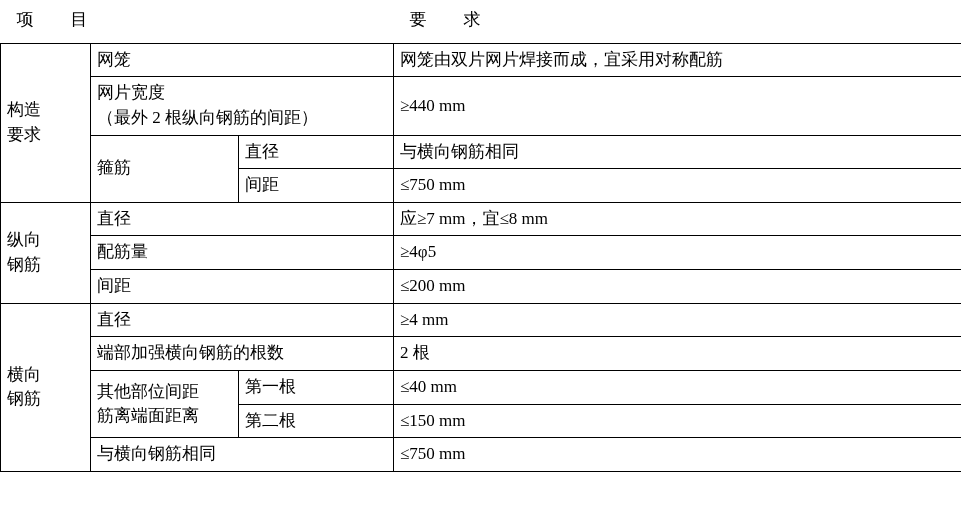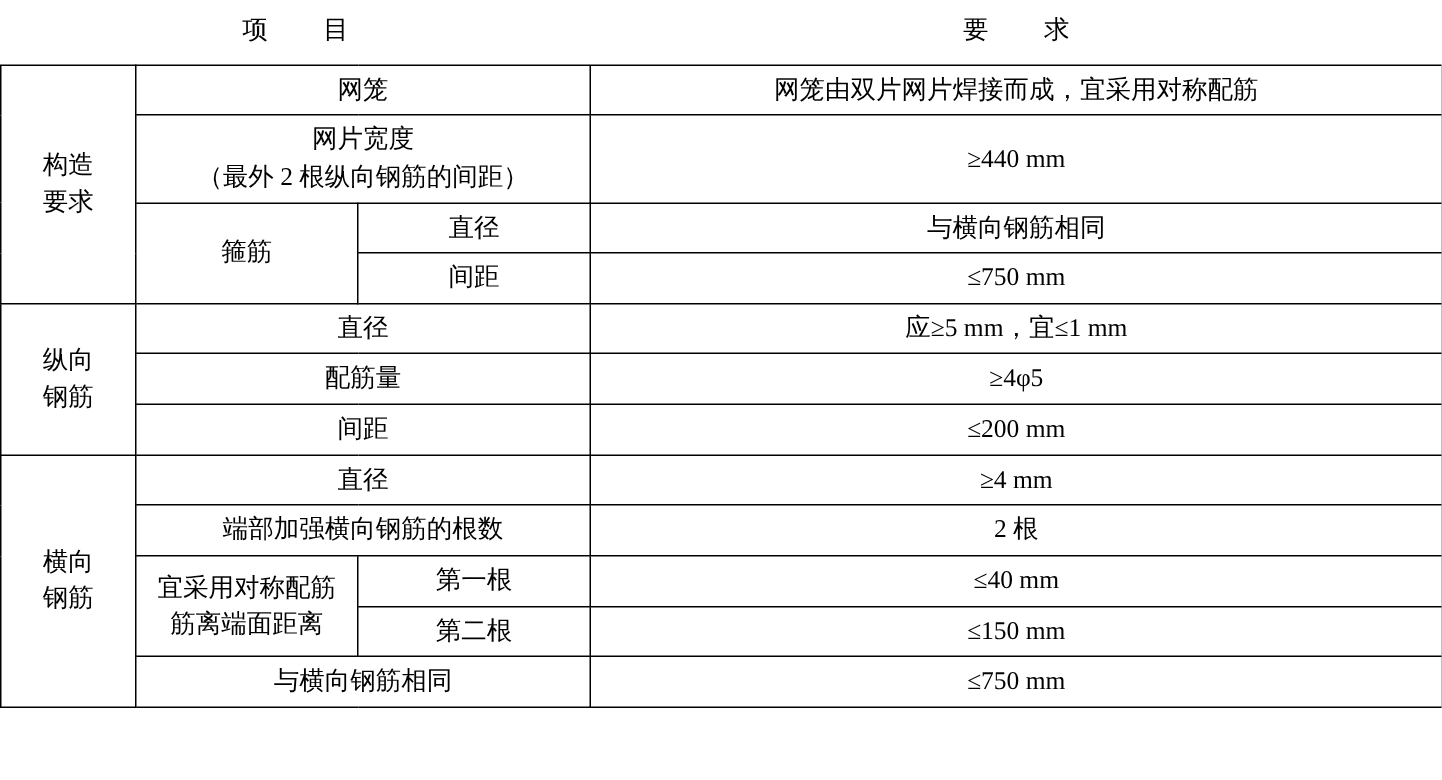--- a/index.html
+++ b/index.html
@@ -20,21 +20,21 @@
     position: relative;
   }
   table.spec {
     border-collapse: collapse;
     width: 961px;
     table-layout: fixed;
     font-size: 17px;
   }
   table.spec td {
     border: 1px solid #000000;
-    text-align: center;
+    text-align: left;
     vertical-align: middle;
     padding: 4px 6px;
     line-height: 1.45;
   }
   
   table.spec tr.header td {
     border-top: none;
     border-left: none;
     border-right: none;
     border-bottom: 1px solid #000000;
@@ -103,21 +103,21 @@
         <td>间距</td>
         <td class="val">≤750 mm</td>
       </tr>
 
       <tr>
         <td rowspan="3" class="cat">
           <div>纵向</div>
           <div>钢筋</div>
         </td>
         <td colspan="2">直径</td>
-        <td class="val">应≥5 mm，宜≤1 mm</td>
+        <td class="val">应≥7 mm，宜≤8 mm</td>
       </tr>
       <tr>
         <td colspan="2">配筋量</td>
         <td class="val">≥4φ5</td>
       </tr>
       <tr>
         <td colspan="2">间距</td>
         <td class="val">≤200 mm</td>
       </tr>
 
@@ -128,21 +128,21 @@
         </td>
         <td colspan="2">直径</td>
         <td class="val">≥4 mm</td>
       </tr>
       <tr>
         <td colspan="2">端部加强横向钢筋的根数</td>
         <td class="val">2 根</td>
       </tr>
       <tr>
         <td rowspan="2" class="two-line">
-          <div>宜采用对称配筋</div>
+          <div>其他部位间距</div>
           <div>筋离端面距离</div>
         </td>
         <td>第一根</td>
         <td class="val">≤40 mm</td>
       </tr>
       <tr>
         <td>第二根</td>
         <td class="val">≤150 mm</td>
       </tr>
       <tr>

